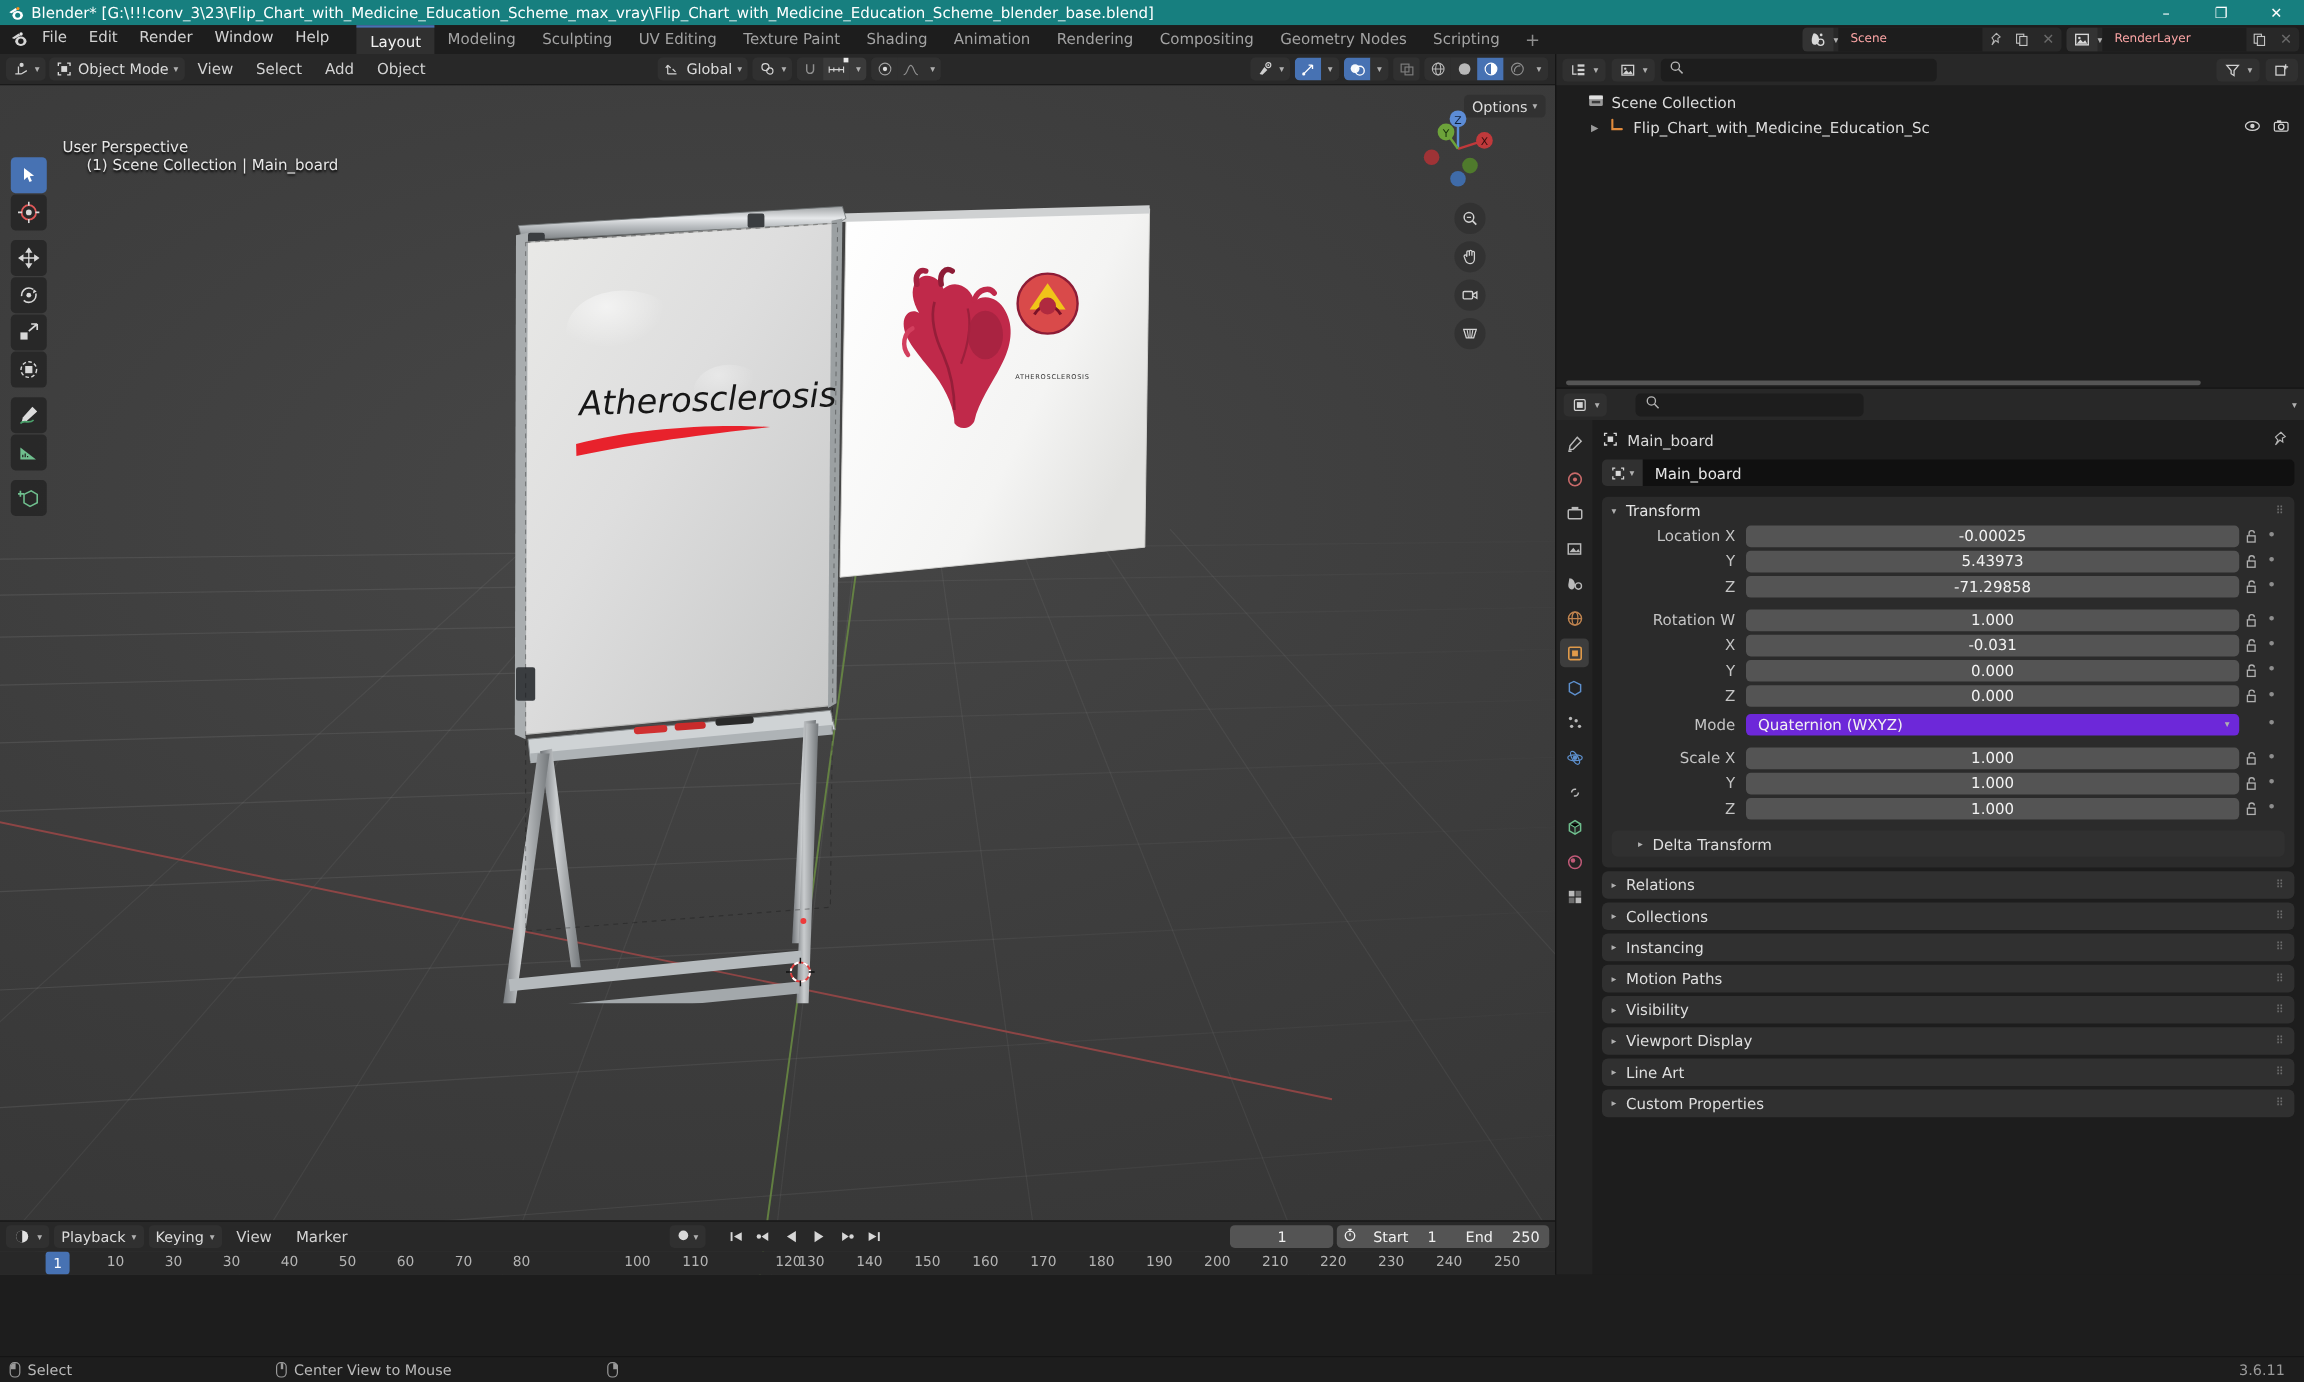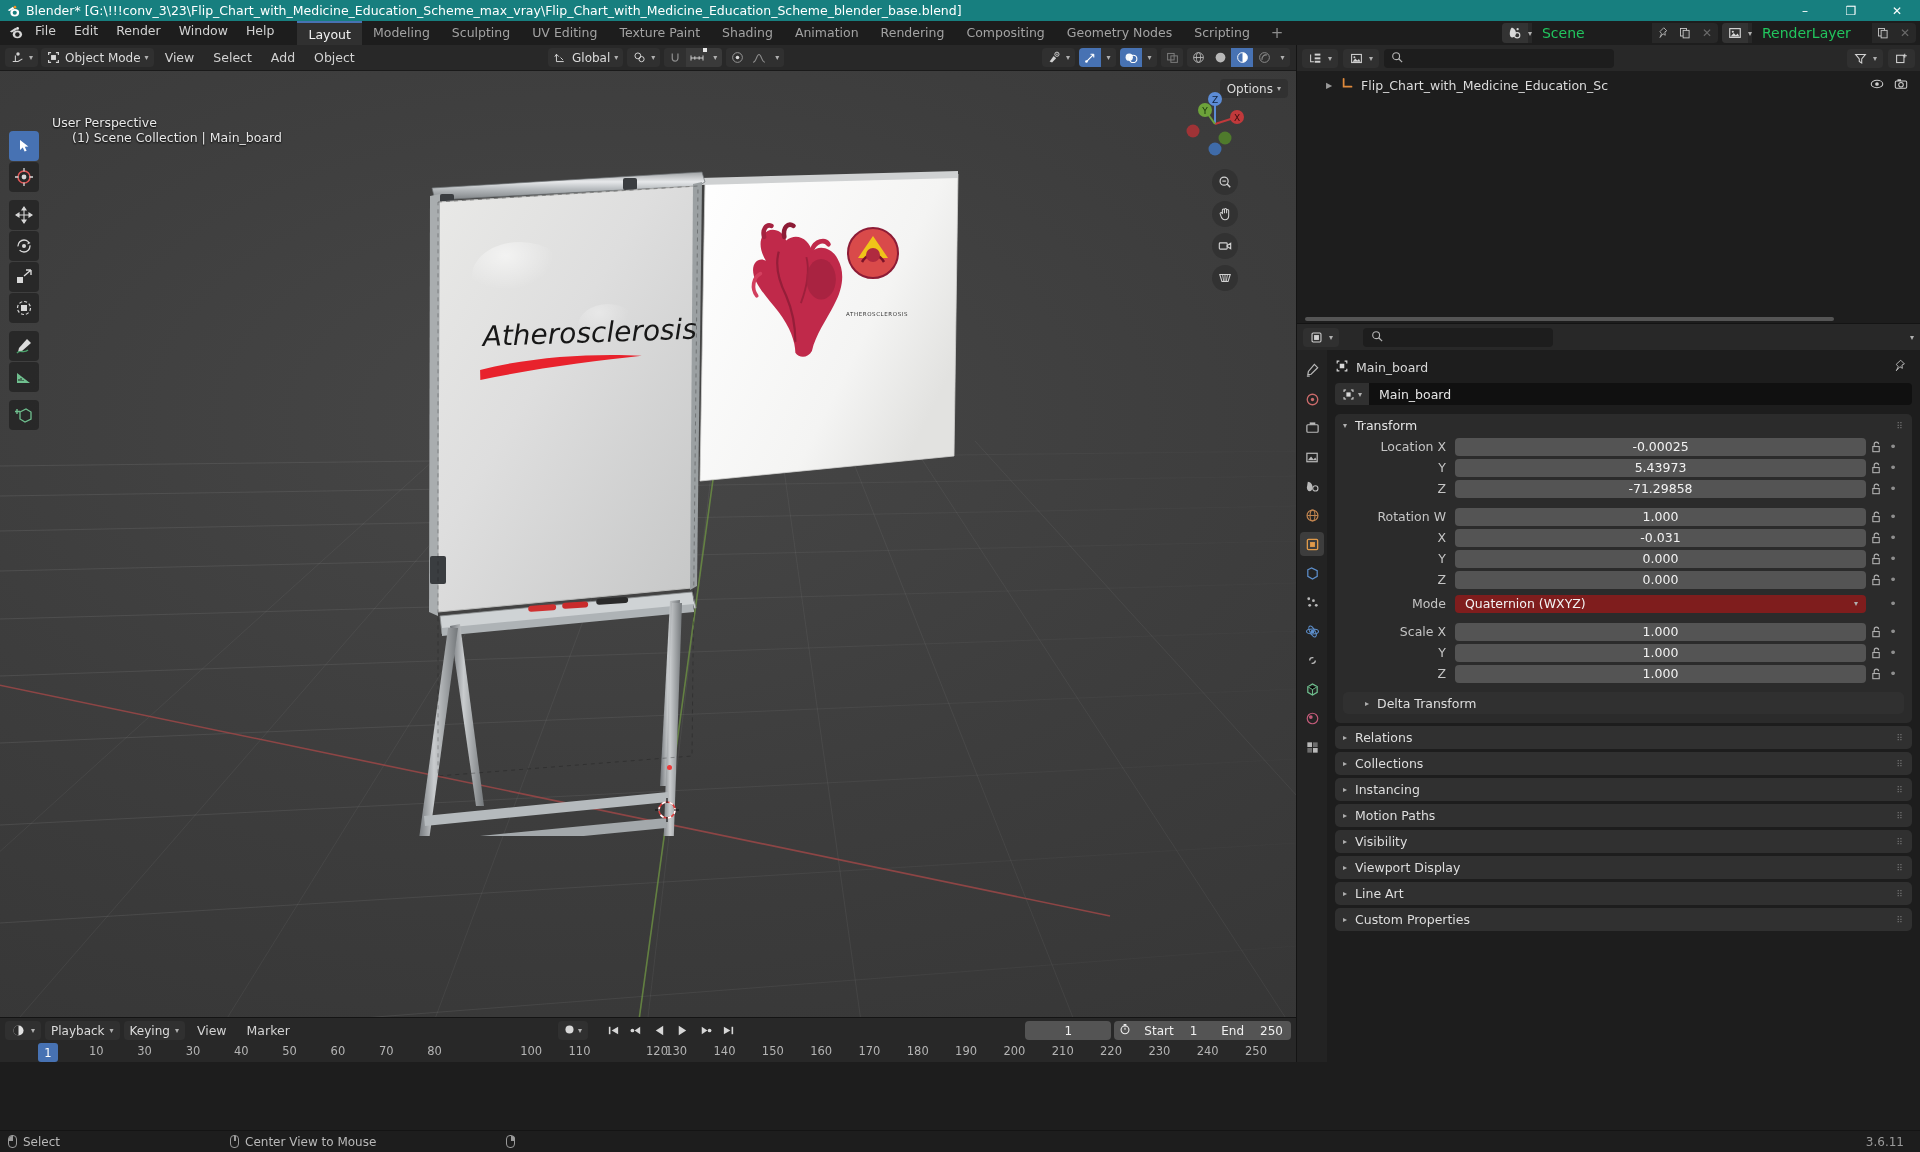--- a/index.html
+++ b/index.html
@@ -23,21 +23,21 @@
   .bl-logo-sm { width:22px; height:22px; display:flex; align-items:center; justify-content:center; margin-left:4px;}
   .menu { padding:0 9px; height:20px; line-height:20px; font-size:12.5px; color:#d2d2d2; border-radius:3px;}
   .wtabs { display:flex; align-items:center; margin-left:14px; height:24px; }
   .wtab { padding:0 11px; height:24px; line-height:24px; font-size:12.5px; color:#a3a3a3; }
   .wtab.active { background:#303030; color:#f1f1f1; border-top:2px solid #4772b3;}
   .wtab.plus { color:#8d8d8d; font-size:15px; padding:0 10px;}
   #topbar-right { position:absolute; right:4px; top:1px; display:flex; align-items:center; gap:4px; height:22px;}
   .id-block { display:flex; align-items:center; height:20px; background:#282828; border-radius:4px; overflow:hidden;}
   .id-icon { width:26px; height:20px; background:#333; display:flex;align-items:center;justify-content:center;}
   .id-name { background:#1d1d1d; height:20px; line-height:20px; padding:0 10px; min-width:120px;
-     font-size:14px; color:#22c55e;}
+     font-size:10px; color:#fca5a5;}
   .id-btn { width:22px; height:20px; display:flex;align-items:center;justify-content:center; color:#b5b5b5; font-size:12px;}
   .id-btn.dim{ color:#6a6a6a;}
 
   
   #main { position:absolute; top:45px; left:0; right:0; bottom:45px; }
 
   
   #viewport { position:absolute; left:0; top:0; width:1296px; bottom:45px; background:#3b3b3b;
      overflow:hidden;}
   #vp-header { height:26px; background:#282828; display:flex; align-items:center; gap:3px;
@@ -114,21 +114,21 @@
   .panel-hd .dots { margin-left:auto; color:#6d6d6d; font-size:9px; letter-spacing:1px;}
   .panel.open { background:#2b2b2b; padding-bottom:6px;}
   .panel.open .panel-hd { color:#e4e4e4; }
   .sub-hd { height:22px; display:flex; align-items:center; gap:8px; padding:0 8px 0 22px;
      font-size:12.5px; color:#dedede; background:#303030; border-radius:5px; margin-bottom:3px;}
 
   .frow { display:flex; align-items:center; height:19px; margin-bottom:2px; padding-right:4px;}
   .frow .lbl { width:112px; text-align:right; padding-right:9px; font-size:12.5px; color:#c4c4c4;}
   .frow .val { flex:1; height:18px; background:#545454; border-radius:4px; display:flex;
      align-items:center; justify-content:center; font-size:12.5px; color:#f2f2f2;}
-  .frow .val.dark { background:#7f1d1d; justify-content:flex-start; padding-left:10px;align-items:center;}
+  .frow .val.dark { background:#6d28d9; justify-content:flex-start; padding-left:10px;align-items:center;}
   .frow .lock { width:20px; display:flex; align-items:center; justify-content:center;}
   .frow .dec { width:14px; text-align:center; color:#8e8e8e; font-size:13px;}
   .gap { height:7px; }
 
   
   #timeline { position:absolute; left:0; right:624px; bottom:45px; height:45px; }
   #tl-header { height:26px; background:#282828; display:flex; align-items:center; gap:4px;
      padding:0 5px; position:relative; border-top:1px solid #141414;}
   .tl-men { padding:0 8px; height:20px; line-height:20px; font-size:12.5px; color:#d2d2d2;}
   .tl-ctl { height:19px; display:flex; align-items:center; background:#303030; border-radius:4px;
@@ -821,20 +821,30 @@
             <svg width="13" height="13" viewBox="0 0 16 16">
                 <rect x="2" y="4" width="9" height="9" fill="none" stroke="#d2d2d2" stroke-width="1.3"></rect>
                 <path d="M12 2 L12 7 M9.5 4.5 L14.5 4.5" stroke="#d2d2d2" stroke-width="1.3"></path>
               </svg>
             </span>
         </div>
       </div>
     </div>
 
     <div class="ol-body">
+      <div class="ol-row">
+        <span class="ol-disc"></span>
+        <span>
+          <svg width="14" height="14" viewBox="0 0 16 16">
+              <rect x="1.5" y="3" width="13" height="10" rx="1.5" fill="#9a9a9a"></rect>
+              <rect x="1.5" y="3" width="13" height="3.4" fill="#e0e0e0"></rect>
+              <rect x="4" y="8" width="8" height="2.4" fill="#3a3a3a"></rect>
+            </svg></span>
+        <span>Scene Collection</span>
+      </div>
       <div class="ol-row child">
         <span class="ol-disc">▶</span>
         <span>
           <svg width="14" height="14" viewBox="0 0 16 16">
               <path d="M3 2 L3 11 L12 11" stroke="#e08a3c" stroke-width="2" fill="none" stroke-linecap="round"></path>
             </svg></span>
         <span>Flip_Chart_with_Medicine_Education_Sc</span>
         <span class="ol-right">
           <span>
             <svg width="14" height="12" viewBox="0 0 16 12">

